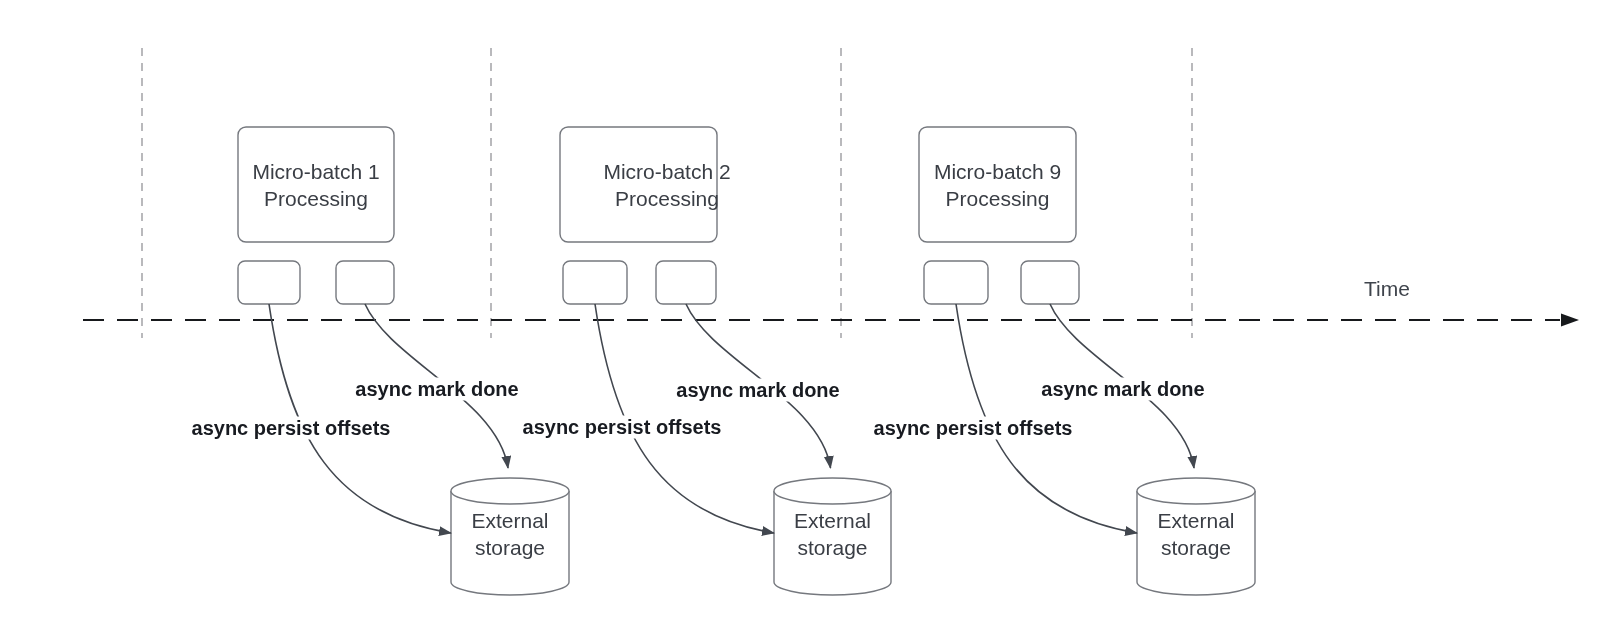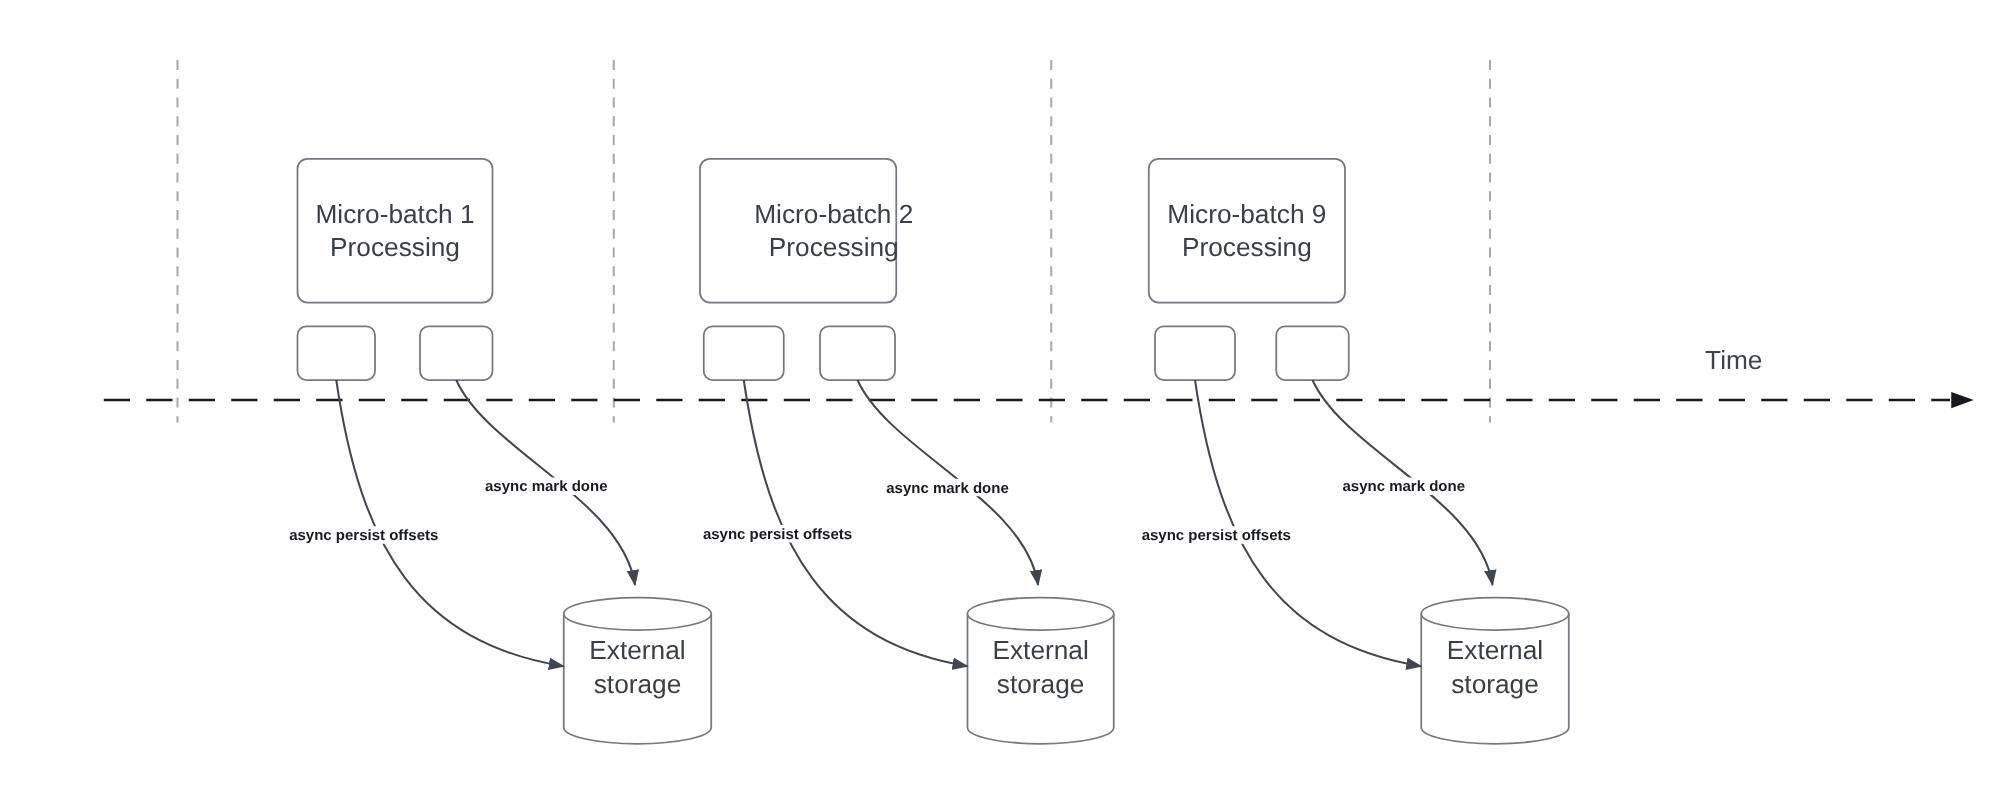--- a/index.html
+++ b/index.html
@@ -17,21 +17,21 @@
     text-align:center;
     white-space:pre-line;
     color:#3a3e45;
     font-size:21px;
     line-height:27px;
   }
   .edge-label{
     position:absolute;
     transform:translate(-50%,-50%);
     font-weight:bold;
-    font-size:12px;
+    font-size:20px;
     color:#181b21;
     background:#ffffff;
     padding:0 3px;
     white-space:nowrap;
   }
   .time-label{
     position:absolute;
     transform:translate(-50%,-50%);
     font-size:21px;
     color:#3f444c;

